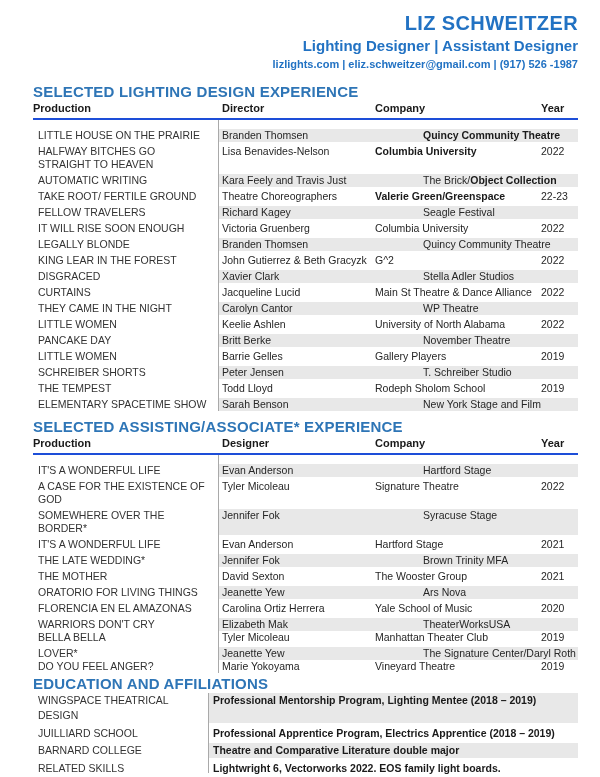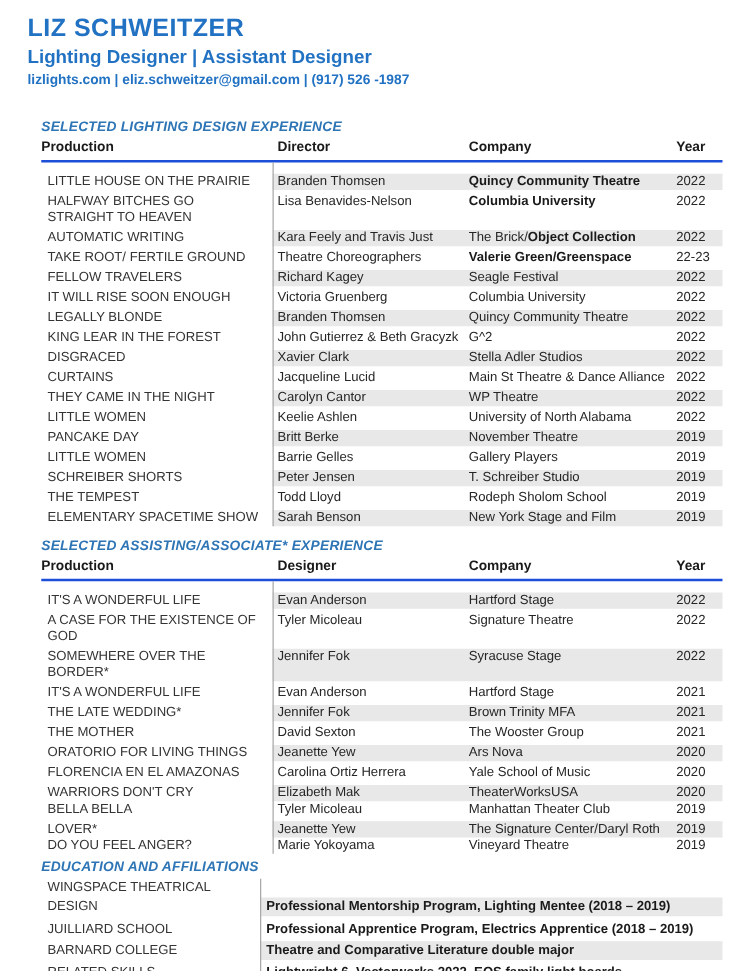--- a/index.html
+++ b/index.html
@@ -3,42 +3,42 @@
 <meta charset="utf-8">
 <style>
   html,body{margin:0;padding:0;background:#ffffff;}
   .page{
     position:relative;width:600px;height:777px;box-sizing:border-box;
     padding:12px 22px 0 33px;background:#fff;overflow:hidden;
     font-family:"Liberation Sans",sans-serif;color:#262626;
     -webkit-font-smoothing:antialiased;
   }
   
-  .hdr{text-align:left;margin-left:-11px;margin-bottom:24px;}
+  .hdr{text-align:right;margin-left:-11px;margin-bottom:14px;}
   .name{font-size:20px;font-weight:700;color:var(--accent);letter-spacing:.4px;line-height:23px;}
   .tagline{font-size:15px;font-weight:700;color:var(--accent);line-height:18px;margin-top:2px;}
   .contact{font-size:11px;font-weight:700;color:var(--accent);line-height:14px;margin-top:2px;}
   
-  .sec-title{font-size:11px;font-weight:700;color:var(--accent2);line-height:14px;margin:0 0 2px 0;letter-spacing:.2px;font-style:italic;}
+  .sec-title{font-size:15px;font-weight:700;color:var(--accent2);line-height:14px;margin:0 0 2px 0;letter-spacing:.2px;}
   .cols{display:grid;grid-template-columns:189px 153px 166px 1fr;font-size:11px;font-weight:700;color:#1a1a1a;line-height:14px;padding-bottom:3px;border-bottom:2px solid #1d4ed8;}
   .tbl{position:relative;margin-top:9px;}
   .tbl::before{content:"";position:absolute;left:185px;top:-9px;bottom:0;width:1px;background:#a9a9a9;}
   .row{display:flex;margin-bottom:3px;font-size:10.5px;line-height:13px;}
   .row.tight{margin-bottom:0;}
   .prod{width:185px;box-sizing:border-box;padding:0 8px 0 5px;color:#333333;}
   .right{width:360px;box-sizing:border-box;display:grid;grid-template-columns:153px 166px 1fr;padding-left:4px;align-content:start;}
-  .row.sh .right{background:var(--shade);}
+  .row.sh .right{background:var(--shade);gap:48px;}
   .cell{white-space:nowrap;overflow:visible;}
   .bold{font-weight:700;color:#1a1a1a;}
   .sec2{margin-top:9px;}
   
   .sec-edu{margin-top:4px;}
   .etbl{position:relative;margin-top:2px;}
   .etbl::before{content:"";position:absolute;left:175px;top:0;bottom:3px;width:1px;background:#a9a9a9;}
-  .erow{display:flex;margin-bottom:2.5px;font-size:10.5px;line-height:15px;align-items:flex-end;}
+  .erow{display:flex;margin-bottom:2.5px;font-size:10.5px;line-height:15px;}
   .elabel{width:175px;box-sizing:border-box;padding:0 6px 0 5px;color:#333333;}
   .eval{width:370px;box-sizing:border-box;padding-left:5px;font-weight:700;color:#1a1a1a;}
   .erow.sh .eval{background:var(--shade);}
 </style>
 </head>
 <body>
 
 <div class="page">
 
   <div class="hdr">

